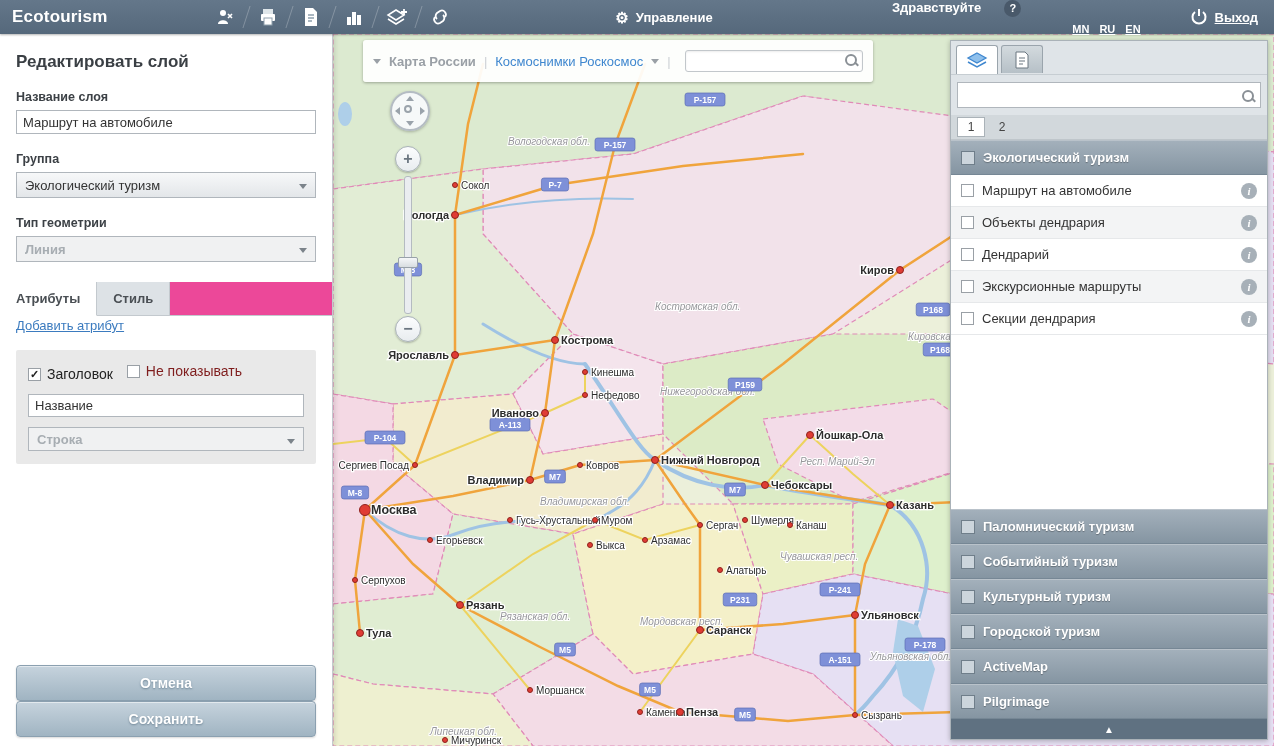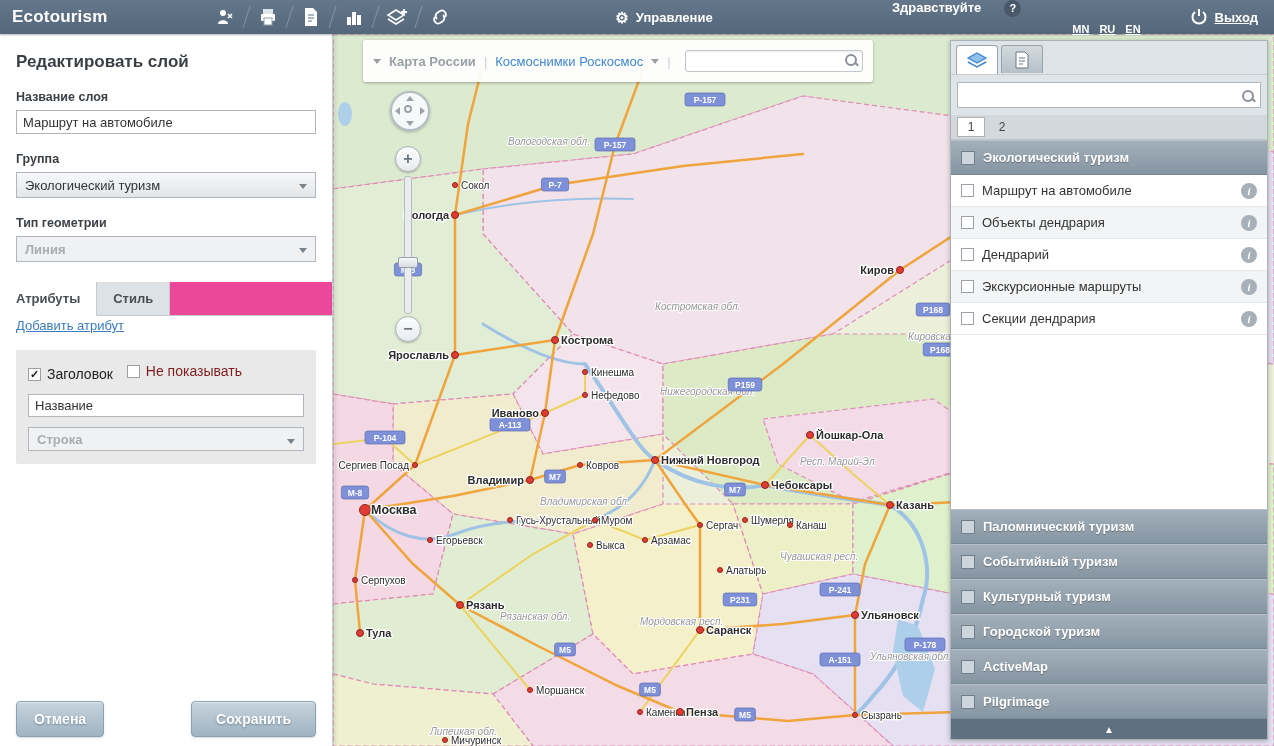--- a/index.html
+++ b/index.html
@@ -51,21 +51,21 @@
   .lp-tab.active{background:#fff;border-bottom:1px solid #fff;margin-bottom:-1px;}
   .add-link{display:inline-block;font-size:13px;color:#3b7bbf;text-decoration:underline;cursor:pointer;}
   .attr-box{margin-top:16px;background:#e9e9e9;padding:13px 12px;border-radius:2px;}
   .cb-row{display:inline-flex;align-items:center;gap:6px;margin-right:14px;cursor:pointer;}
   .cb{width:13px;height:13px;border:1px solid #9aa0a6;background:#fff;display:inline-flex;align-items:center;justify-content:center;font-size:11px;font-weight:bold;color:#333;box-sizing:border-box;flex:none;}
   .cb.on{color:#222;}
   .cb-text{font-size:14px;color:#222;}
   .cb-text.muted{color:#7f1d1d;}
   .attr-box .txt-input{margin-top:12px;height:23px;}
   .attr-box .select{margin-top:10px;height:24px;}
-  .lp-buttons{position:absolute;left:16px;right:16px;bottom:9px;display:flex;justify-content:space-between;}
+  .lp-buttons{position:absolute;left:16px;right:16px;bottom:9px;display:flex;justify-content:space-between;flex-direction:column;}
   .btn{
     background:linear-gradient(#c6d3dd,#a0b4c2);border:1px solid #8ba0b0;border-radius:4px;
     color:#fff;font-weight:bold;font-size:14px;padding:9px 17px;cursor:pointer;
     font-family:"Liberation Sans",sans-serif;text-shadow:0 1px 2px rgba(60,85,105,.55);
     box-shadow:inset 0 1px 0 rgba(255,255,255,.5),0 1px 2px rgba(0,0,0,.15);
   }
   .btn.save{padding:9px 24px;}
   
   .map{position:absolute;left:333px;top:34px;right:0;bottom:0;z-index:1;cursor:default;}
   .map svg.base{position:absolute;left:0;top:0;width:100%;height:100%;}

